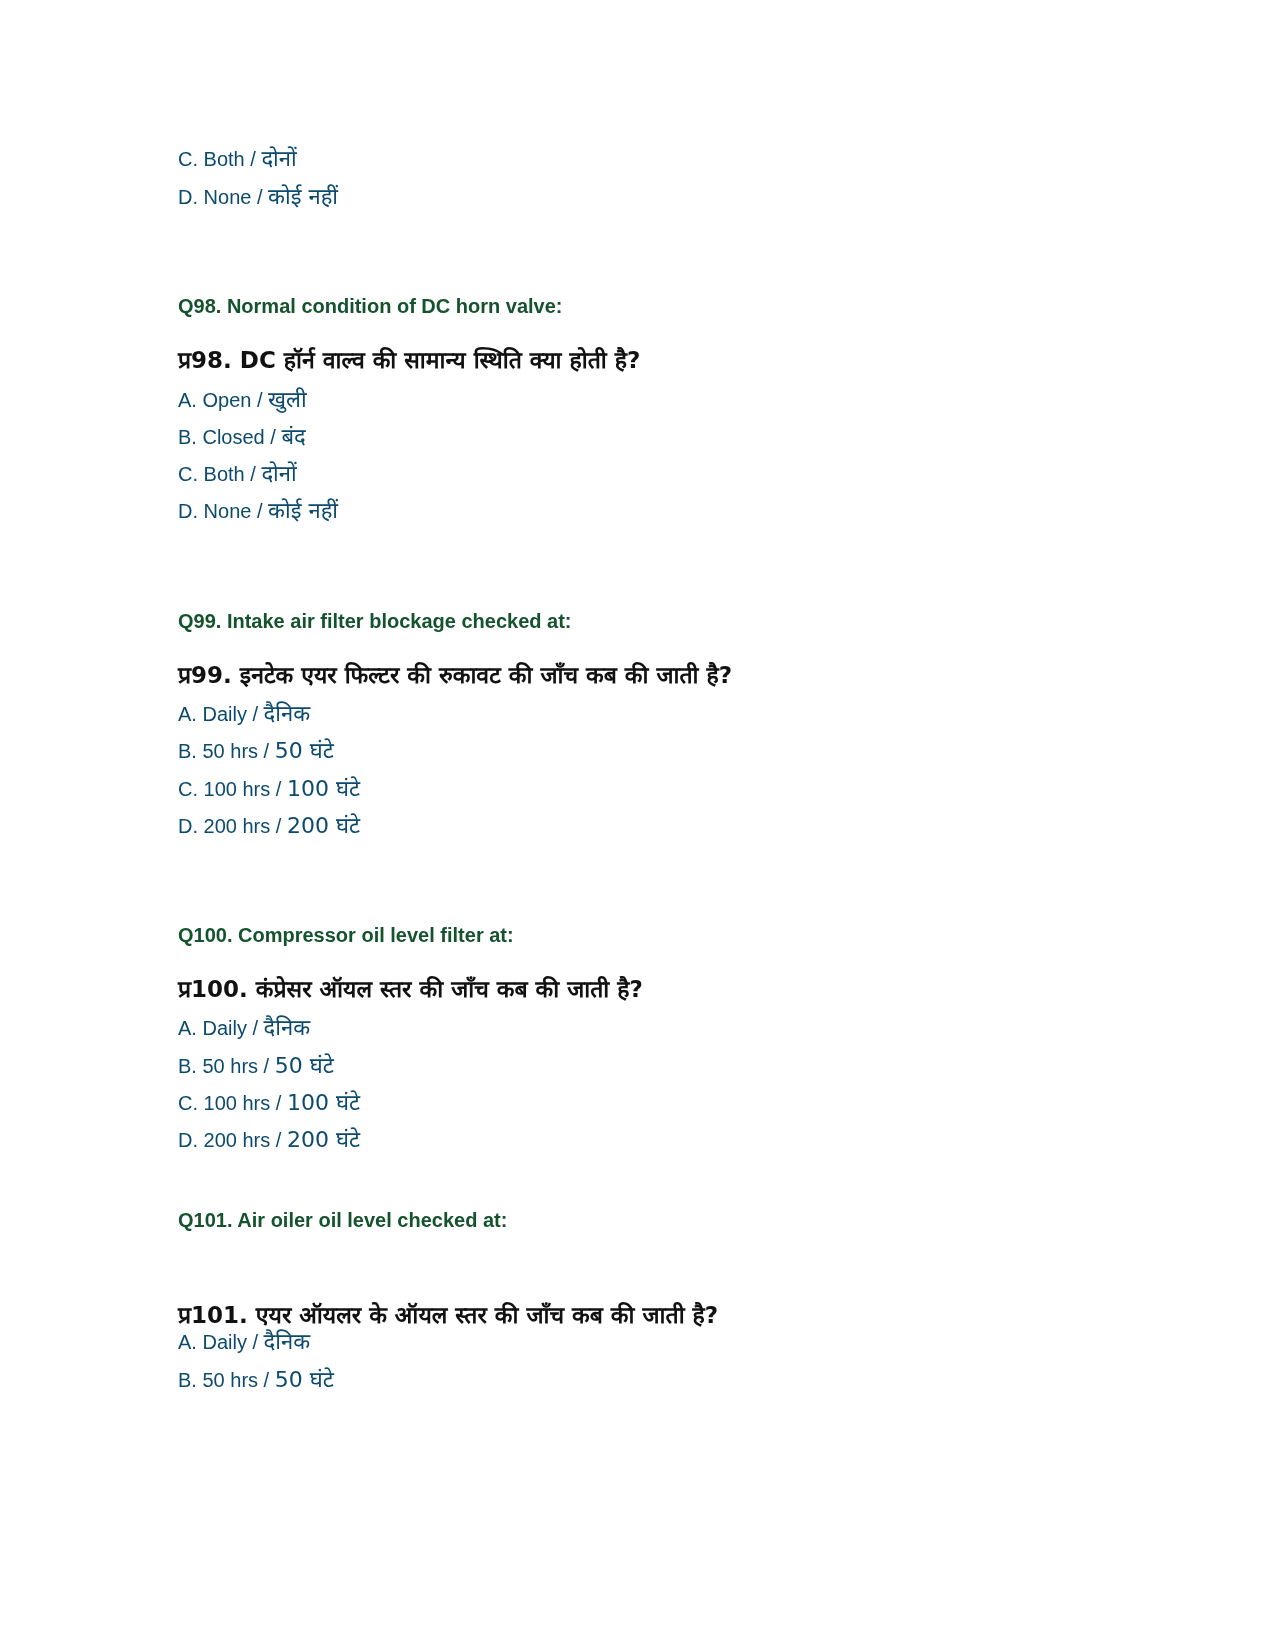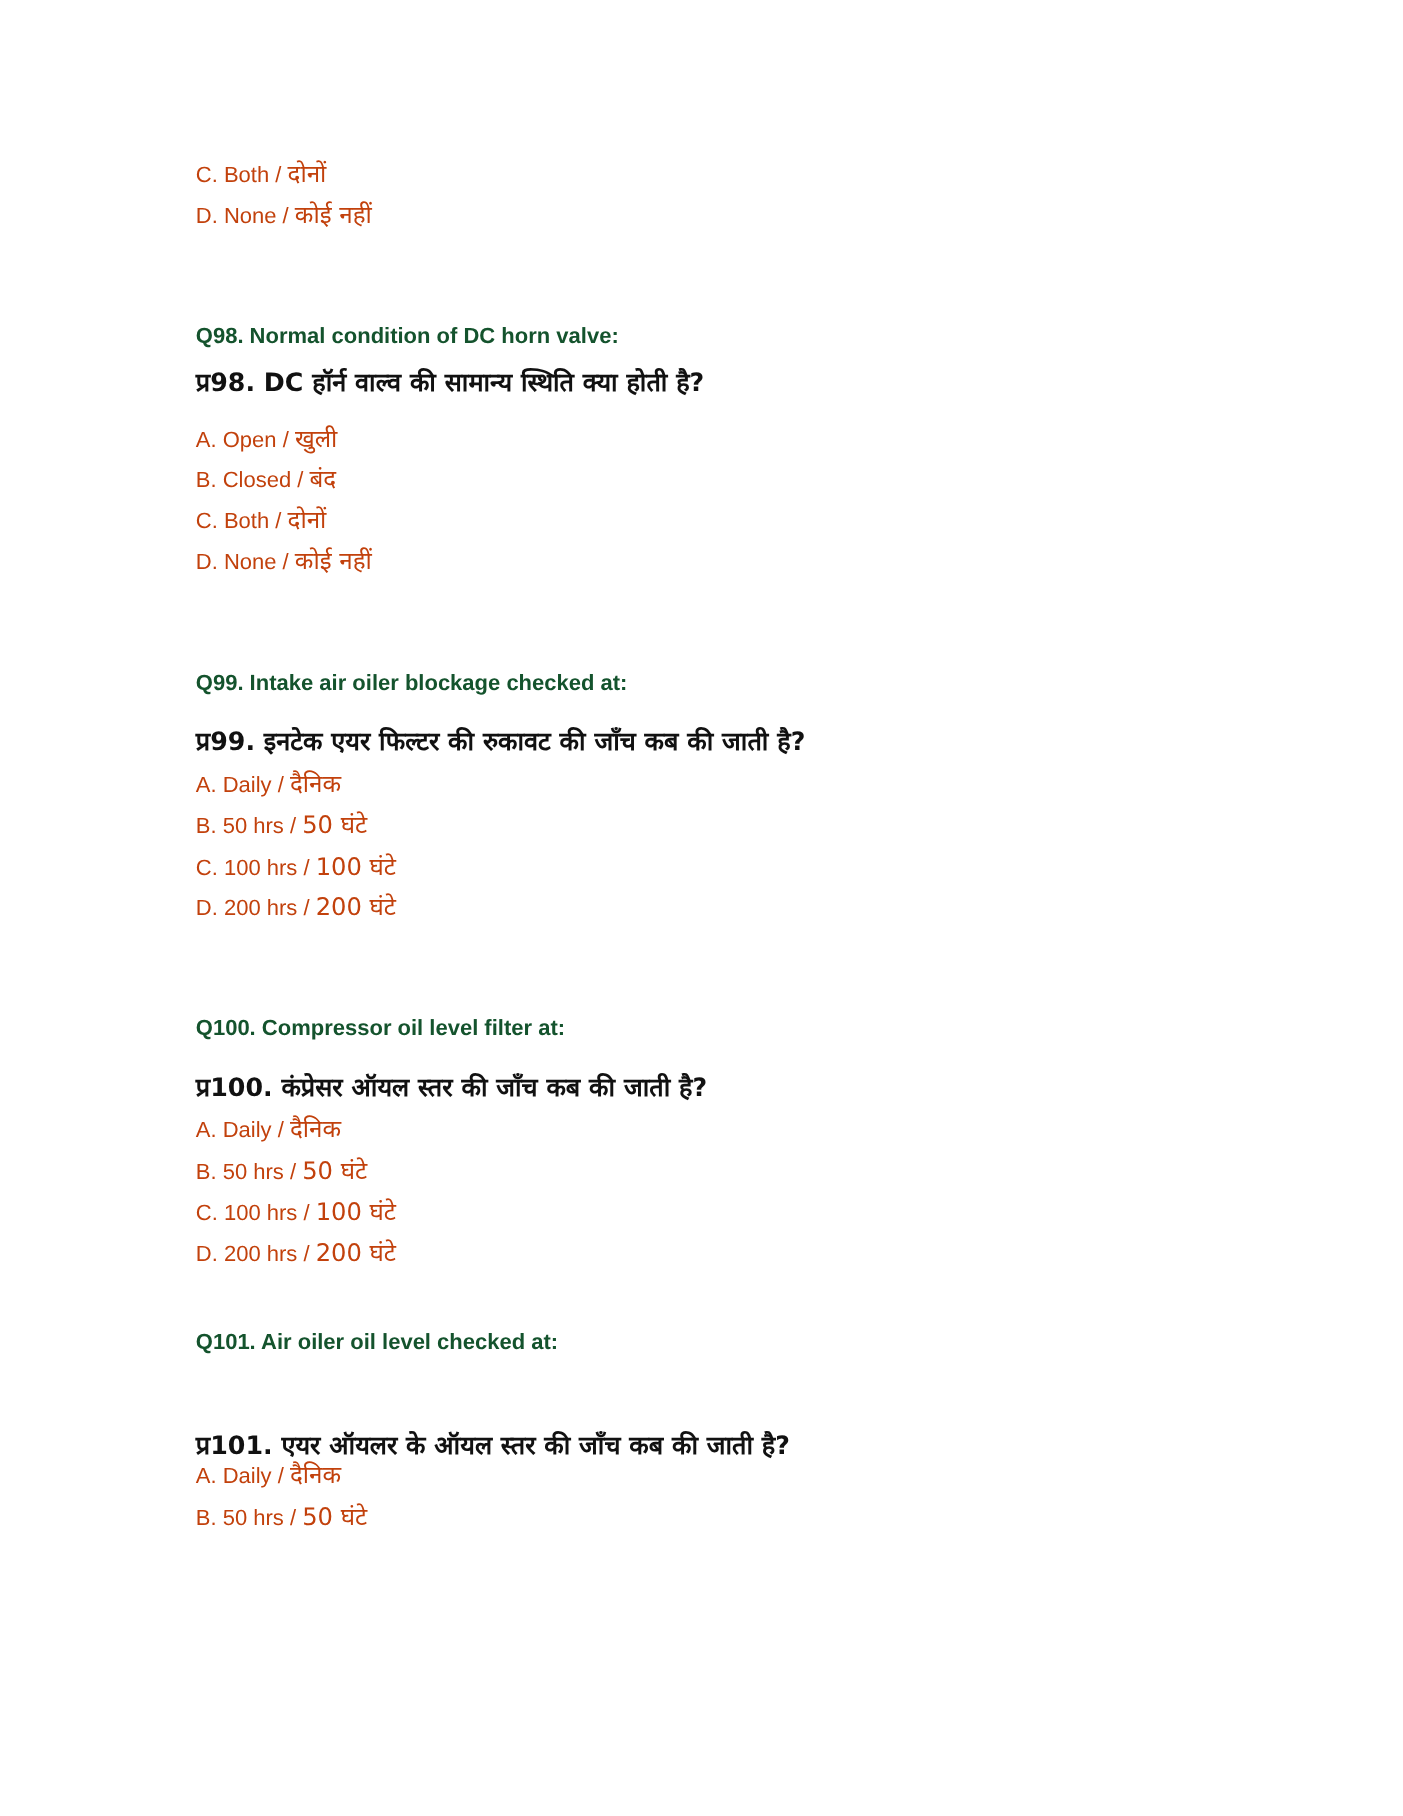--- a/index.html
+++ b/index.html
@@ -24,21 +24,21 @@
     }
     .line {
       position: absolute;
       left: 178px;
       white-space: nowrap;
       line-height: 1;
     }
     .opt {
       font-size: 20px;
       font-weight: normal;
-      color: #c2410c;
+      color: #0c4a6e;
     }
     .opt .hi {
       font-family: "DejaVu Sans", sans-serif;
       font-size: 22px;
     }
     .q-en {
       font-size: 20px;
       font-weight: bold;
       color: #14532d;
     }
@@ -58,41 +58,41 @@
     <span>C.</span>
     <span>Both</span><span> / </span><span class="hi">दोनों</span>
   </div>
   <div class="line opt" style="top:186px;">
     <span>D.</span>
     <span>None</span><span> / </span><span class="hi">कोई नहीं</span>
   </div>
 
   <div>
     <div class="line q-en" style="top:296px;">Q98. Normal condition of DC horn valve:</div>
-    <div class="line q-hi" style="top:337px;">प्र98. DC हॉर्न वाल्व की सामान्य स्थिति क्या होती है?</div>
+    <div class="line q-hi" style="top:349px;">प्र98. DC हॉर्न वाल्व की सामान्य स्थिति क्या होती है?</div>
     <div class="line opt" style="top:389px;">
       <span>A.</span>
       <span>Open</span><span> / </span><span class="hi">खुली</span>
     </div>
     <div class="line opt" style="top:426px;">
       <span>B.</span>
       <span>Closed</span><span> / </span><span class="hi">बंद</span>
     </div>
     <div class="line opt" style="top:463px;">
       <span>C.</span>
       <span>Both</span><span> / </span><span class="hi">दोनों</span>
     </div>
     <div class="line opt" style="top:500px;">
       <span>D.</span>
       <span>None</span><span> / </span><span class="hi">कोई नहीं</span>
     </div>
   </div>
 
   <div>
-    <div class="line q-en" style="top:611px;">Q99. Intake air oiler blockage checked at:</div>
+    <div class="line q-en" style="top:611px;">Q99. Intake air filter blockage checked at:</div>
     <div class="line q-hi" style="top:664px;">प्र99. इनटेक एयर फिल्टर की रुकावट की जाँच कब की जाती है?</div>
     <div class="line opt" style="top:703px;">
       <span>A.</span>
       <span>Daily</span><span> / </span><span class="hi">दैनिक</span>
     </div>
     <div class="line opt" style="top:740px;">
       <span>B.</span>
       <span>50 hrs</span><span> / </span><span class="hi">50 घंटे</span>
     </div>
     <div class="line opt" style="top:778px;">

